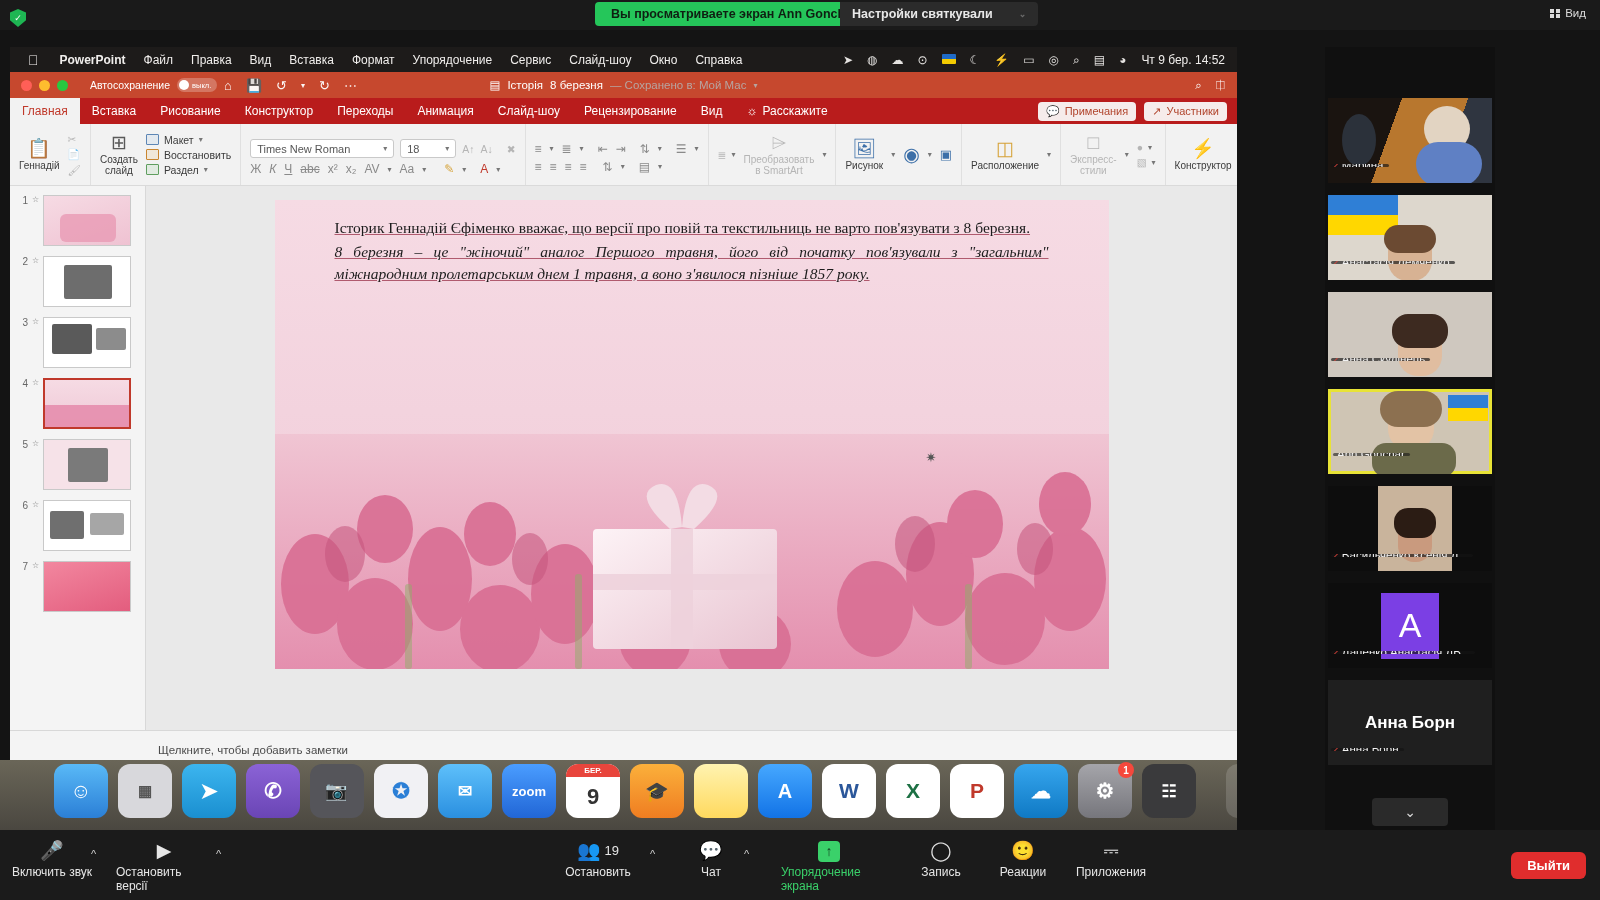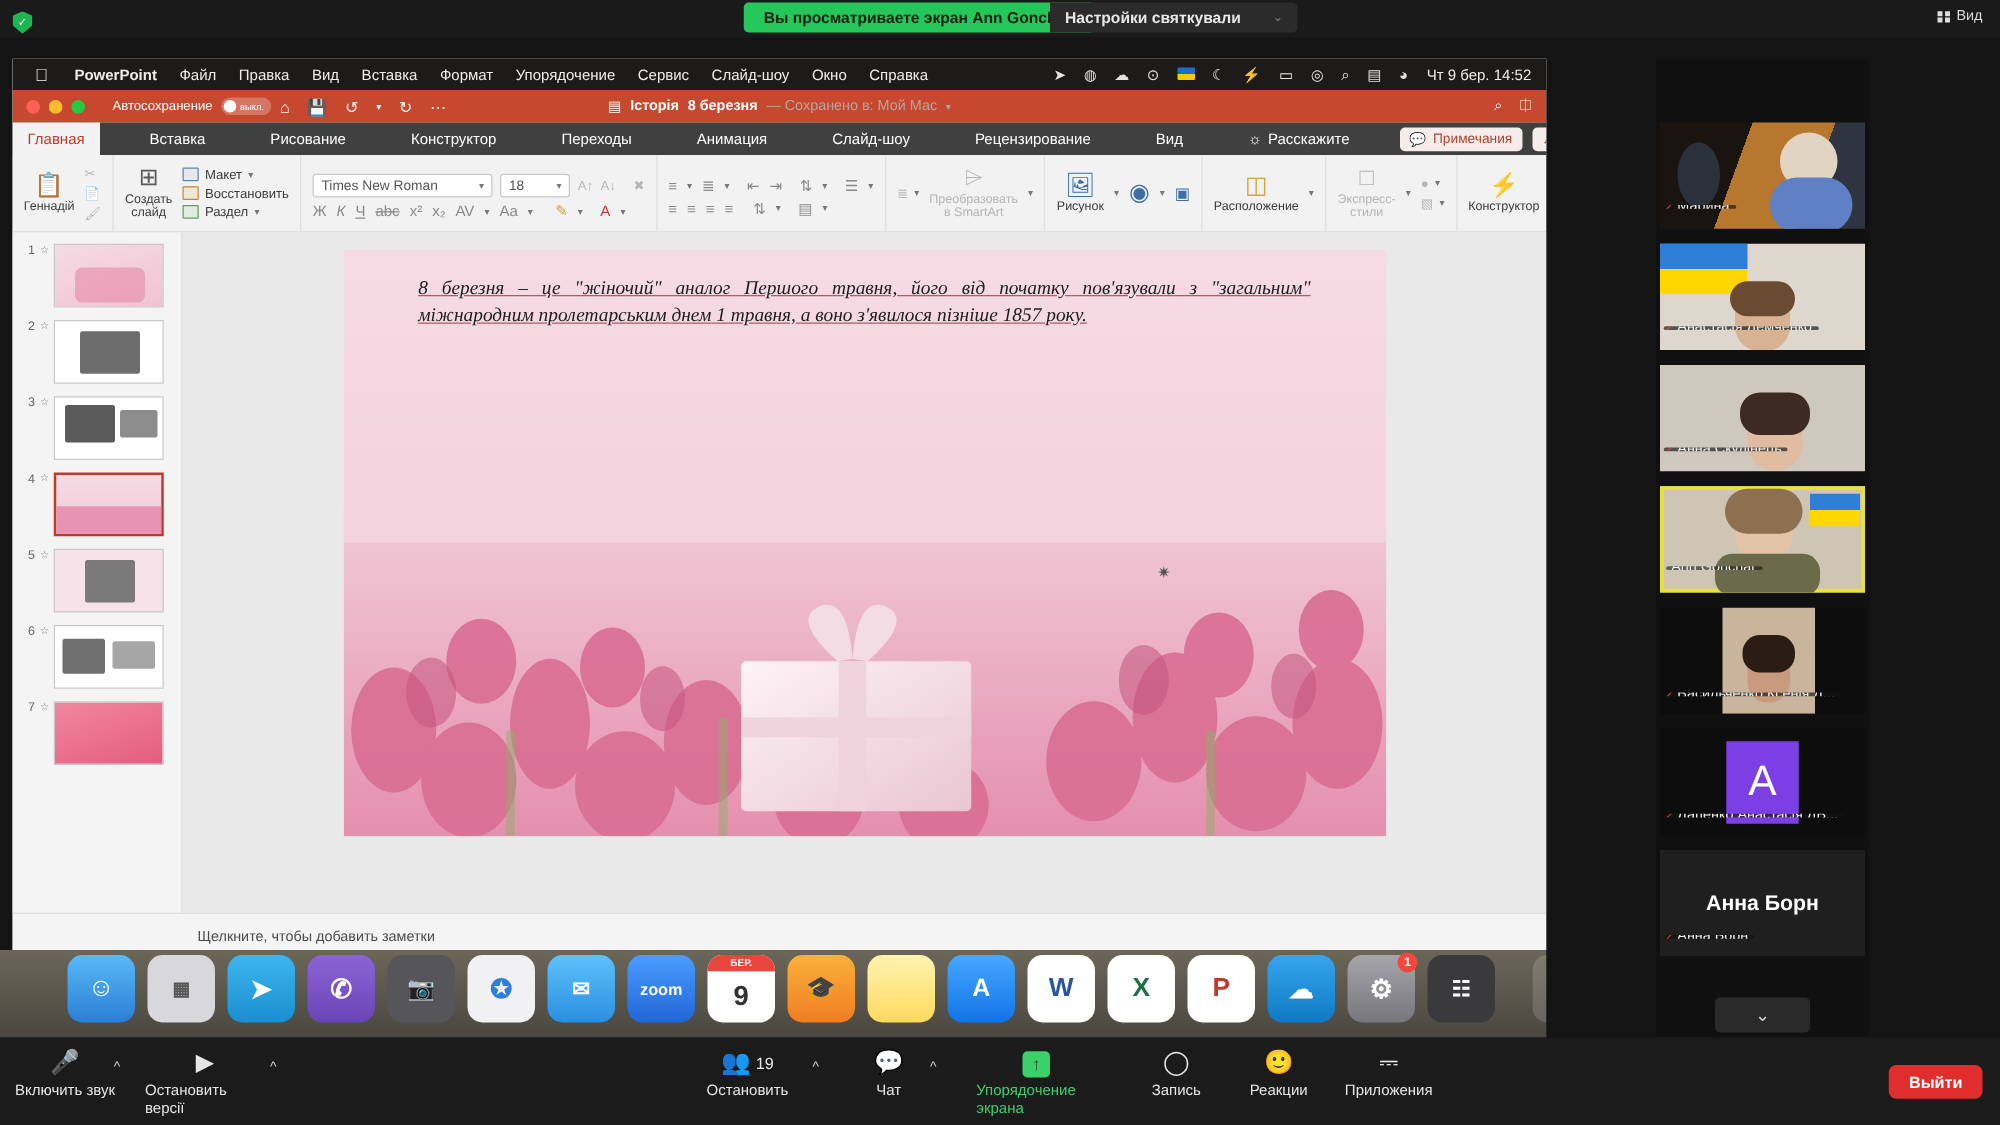--- a/index.html
+++ b/index.html
@@ -86,28 +86,28 @@
   .traffic { display: flex; gap: 7px; padding-left: 11px; }
   .traffic i { width: 11px; height: 11px; border-radius: 50%; display:block; }
   .t-red { background: #ff5f57; } .t-yel { background: #febc2e; } .t-grn { background: #28c840; }
   .autosave { margin-left: 22px; font-size: 10.5px; display:flex; align-items:center; gap:7px;}
   .toggle { width: 40px; height: 14px; border-radius: 8px; background: rgba(255,255,255,.25);
     display:flex; align-items:center; padding:0 2px; font-size:7.5px; gap:3px; }
   .toggle i { width: 10px; height: 10px; border-radius: 50%; background:#fff; display:block; }
   .qbtn { padding: 0 7px; font-size: 13px; opacity: .95; }
   .doc-title { position:absolute; left:0; right:0; display:flex; justify-content:center;
     align-items:center; gap: 7px; font-size: 11.5px; pointer-events:none; }
-  .doc-title .b { font-weight: bold; }
+  .doc-title .b { font-weight: normal; }
   .doc-title .dim { opacity: .85; font-weight: normal; }
   .pptbar .right { margin-left:auto; display:flex; align-items:center; gap:14px; padding-right:12px; z-index:2;}
 
   
   .ribtabs {
-    height: 26px; background: #404040; color: #fff;
-    display:flex; align-items: center; font-size: 12px; position: relative; gap: 28px;
+    height: 26px; background: #b91c1c; color: #fff;
+    display:flex; align-items: center; font-size: 12px; position: relative;
   }
   .ribtabs .tab { padding: 0 12px; height: 26px; display:flex; align-items:center; white-space: nowrap;}
   .ribtabs .tab.active { background: #f2f2f2; color: #c0392b; font-weight: normal; }
   .ribtabs .right { margin-left:auto; display:flex; gap:8px; padding-right: 10px; }
   .pillbtn { background:#f6eceb; color:#b1442c; border-radius:4px; padding:2px 8px; font-size:11px;
     display:flex; align-items:center; gap:5px; height:19px; }
 
   
   .ribbon {
     height: 62px; background: #f2f2f2; display:flex; align-items:stretch;
@@ -549,20 +549,21 @@
             </g>
             <rect x="318" y="95" width="184" height="120" rx="4" fill="url(#boxg)"></rect>
             <rect x="318" y="140" width="184" height="16" fill="#edd2dc" opacity="0.9"></rect>
             <rect x="396" y="95" width="22" height="120" fill="#edd2dc" opacity="0.9"></rect>
             <path d="M395 95 q-38 -34 -14 -44 q22 -8 26 42 z" fill="#f3dce4"></path>
             <path d="M419 95 q38 -34 14 -44 q-22 -8 -26 42 z" fill="#f3dce4"></path>
           </svg>
         </div>
 
         <div class="slidetext">
+          <p class="p1 u">Історик Геннадій Єфіменко вважає, що версії про повій та текстильниць не варто пов'язувати з 8 березня.</p>
           <p class="p2 u">8 березня – це "жіночий" аналог Першого травня, його від початку пов'язували з "загальним" міжнародним пролетарським днем 1 травня, а воно з'явилося пізніше 1857 року.</p>
         </div>
         <div class="cursor-star">✷</div>
       </div>
     </div>
   </div>
 
   <div class="notes">
     <span>Щелкните, чтобы добавить заметки</span>
   </div>

